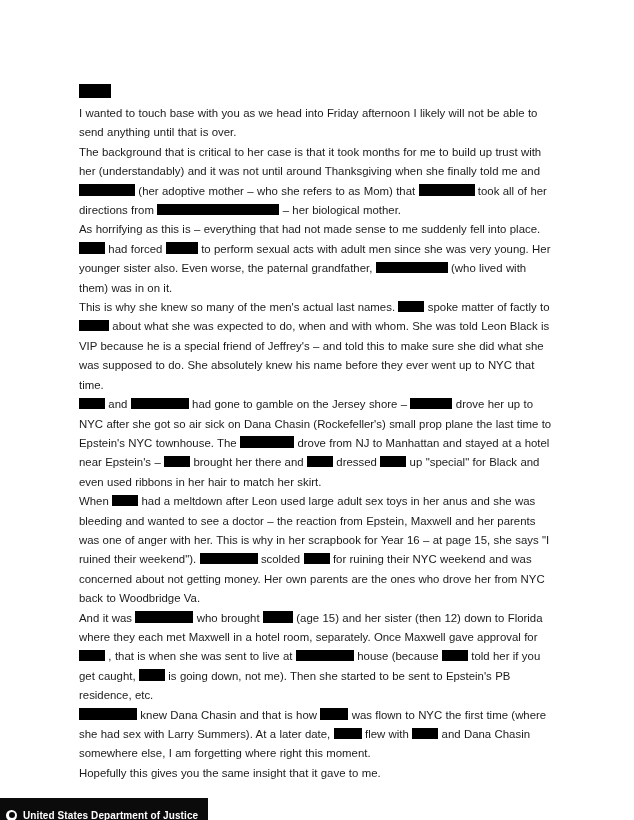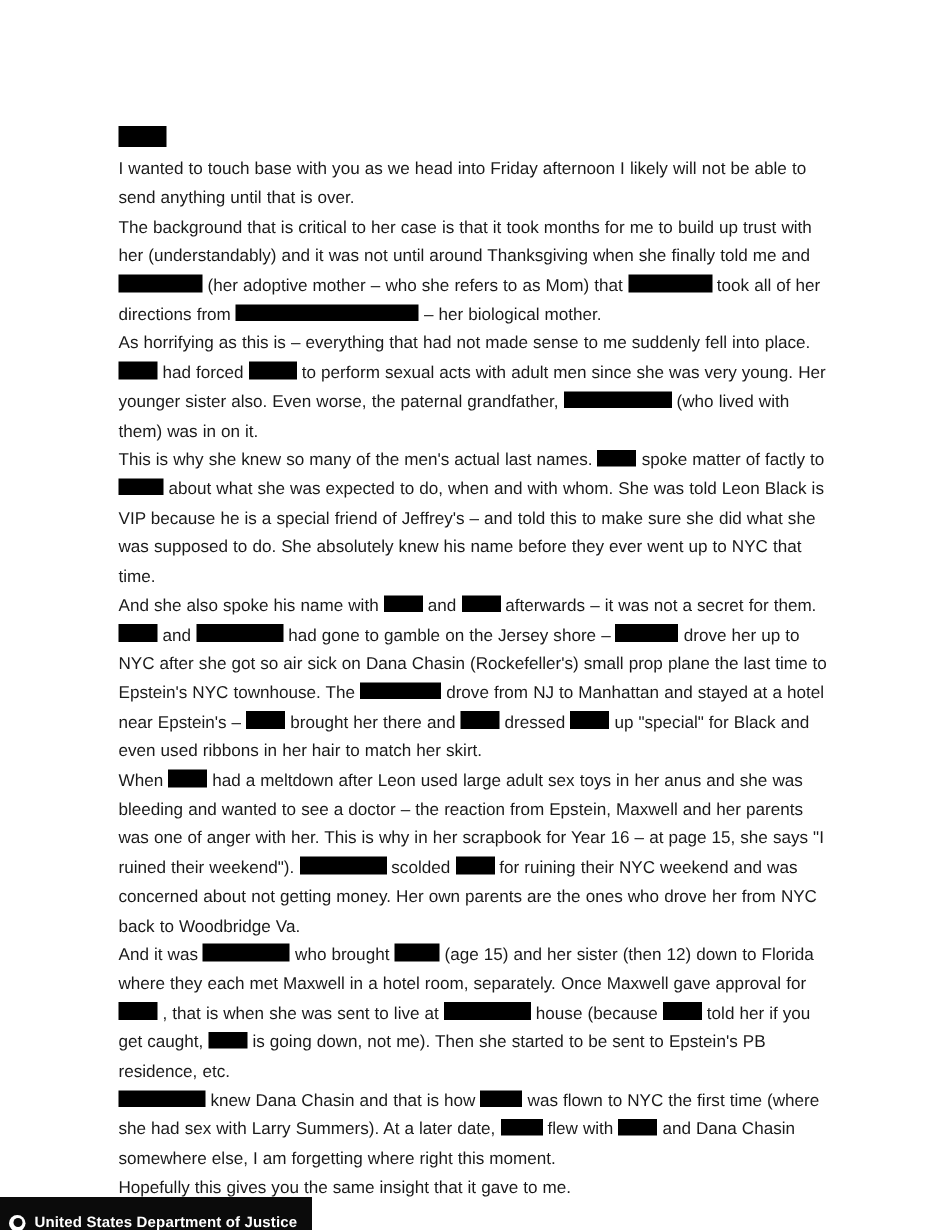--- a/index.html
+++ b/index.html
@@ -95,21 +95,20 @@
     <span class="topblock"></span>
 
     <p class="para">I wanted to touch base with you as we head into Friday afternoon I likely will not be able to send anything until that is over.</p>
 
     <p class="para">The background that is critical to her case is that it took months for me to build up trust with her (understandably) and it was not until around Thanksgiving when she finally told me and <span class="redact" style="width:56px"></span> (her adoptive mother – who she refers to as Mom) that <span class="redact" style="width:56px"></span> took all of her directions from <span class="redact" style="width:122px"></span> – her biological mother.</p>
 
     <p class="para">As horrifying as this is – everything that had not made sense to me suddenly fell into place. <span class="redact" style="width:26px"></span> had forced <span class="redact" style="width:32px"></span> to perform sexual acts with adult men since she was very young.  Her younger sister also.  Even worse, the paternal grandfather, <span class="redact" style="width:72px"></span> (who lived with them) was in on it.</p>
 
     <p class="para">This is why she knew so many of the men's actual last names.  <span class="redact" style="width:26px"></span> spoke matter of factly to <span class="redact" style="width:30px"></span> about what she was expected to do, when and with whom.  She was told Leon Black is VIP because he is a special friend of Jeffrey's – and told this to make sure she did what she was supposed to do. She absolutely knew his name before they ever went up to NYC that time.</p>
 
-    <p class="para">And she also spoke his name with <span class="redact" style="width:26px"></span> and <span class="redact" style="width:26px"></span> afterwards – it was not a secret for them.</p>
 
     <p class="para"><span class="redact" style="width:26px"></span> and <span class="redact" style="width:58px"></span> had gone to gamble on the Jersey shore – <span class="redact" style="width:42px"></span> drove her up to NYC after she got so air sick on Dana Chasin (Rockefeller's) small prop plane the last time to Epstein's NYC townhouse.  The <span class="redact" style="width:54px"></span> drove from NJ to Manhattan and stayed at a hotel near Epstein's – <span class="redact" style="width:26px"></span> brought her there and <span class="redact" style="width:26px"></span> dressed <span class="redact" style="width:26px"></span> up "special" for Black and even used ribbons in her hair to match her skirt.</p>
 
     <p class="para">When <span class="redact" style="width:26px"></span> had a meltdown after Leon used large adult sex toys in her anus and she was bleeding and wanted to see a doctor – the reaction from Epstein, Maxwell and her parents was one of anger with her.  This is why in her scrapbook for Year 16 – at page 15, she says "I ruined their weekend").  <span class="redact" style="width:58px"></span> scolded <span class="redact" style="width:26px"></span> for ruining their NYC weekend and was concerned about not getting money. Her own parents are the ones who drove her from NYC back to Woodbridge Va.</p>
 
     <p class="para">And it was <span class="redact" style="width:58px"></span> who brought <span class="redact" style="width:30px"></span> (age 15) and her sister (then 12) down to Florida where they each met Maxwell in a hotel room, separately.  Once Maxwell gave approval for <span class="redact" style="width:26px"></span> , that is when she was sent to live at <span class="redact" style="width:58px"></span> house (because <span class="redact" style="width:26px"></span> told her if you get caught, <span class="redact" style="width:26px"></span> is going down, not me).  Then she started to be sent to Epstein's PB residence, etc.</p>
 
 
     <p class="para"><span class="redact" style="width:58px"></span> knew Dana Chasin and that is how <span class="redact" style="width:28px"></span> was flown to NYC the first time (where she had sex with Larry Summers).  At a later date, <span class="redact" style="width:28px"></span> flew with <span class="redact" style="width:26px"></span> and Dana Chasin somewhere else, I am forgetting where right this moment.</p>
 

